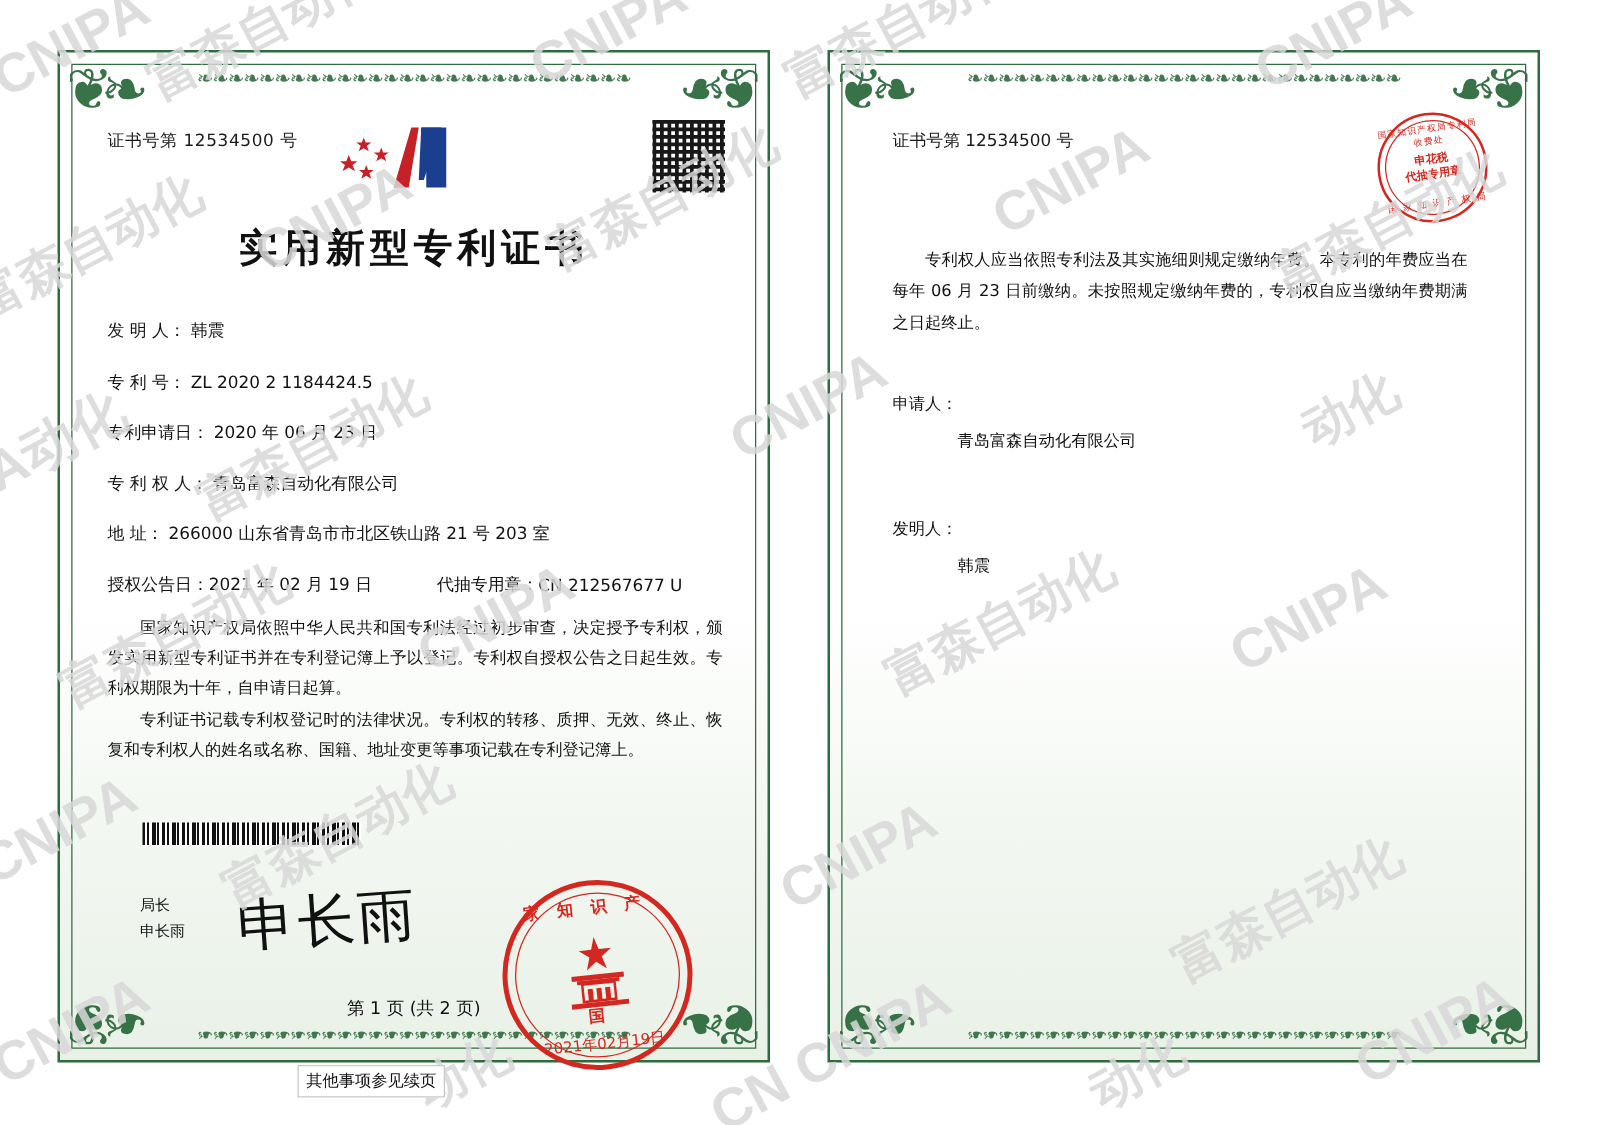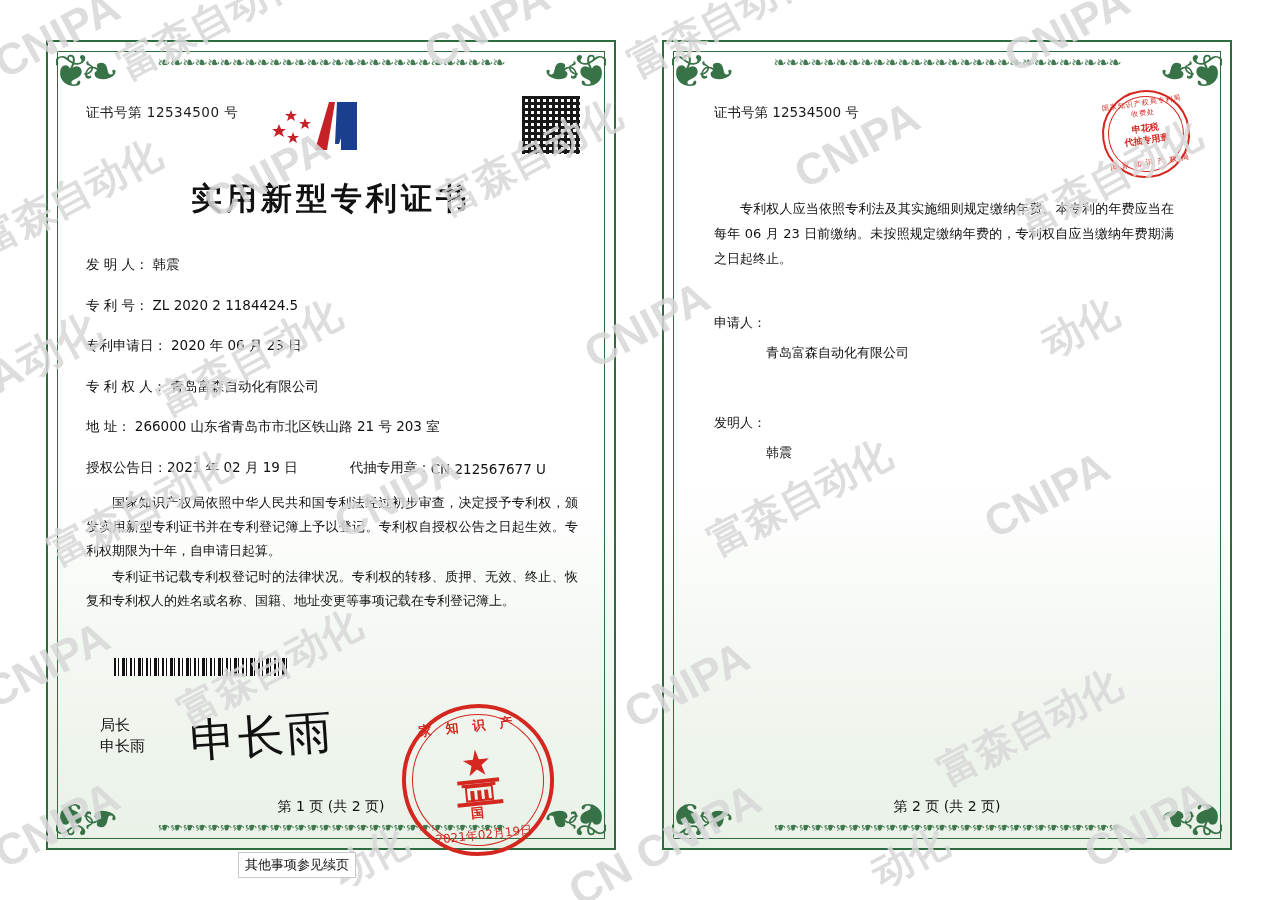--- a/index.html
+++ b/index.html
@@ -138,23 +138,23 @@
 
   .barcode {
     position:absolute; left:42px; top:592px;
     width:175px; height:18px;
     background:
       repeating-linear-gradient(90deg,
         #111 0 2px, #fff 2px 4px, #111 4px 5px, #fff 5px 8px,
         #111 8px 11px, #fff 11px 12px, #111 12px 13px, #fff 13px 16px);
   }
   .sign-block {
-    position:absolute; left:28px; top:648px;
-    font-size:15px; line-height:21px; color:#111;
-    font-family:Liberation Sans, sans-serif;
+    position:absolute; left:40px; top:648px;
+    font-size:12px; line-height:21px; color:#111;
+    font-family:Liberation Serif, serif;
   }
   .signature {
     position:absolute; left:118px; top:640px;
     font-size:46px; color:#111;
     font-family:"DejaVu Serif", serif;
     transform:rotate(-4deg);
     letter-spacing:2px;
     white-space:nowrap;
   }
 
@@ -434,17 +434,16 @@
 
     <div class="p2-para">
       <p>专利权人应当依照专利法及其实施细则规定缴纳年费。本专利的年费应当在每年 06 月 23 日前缴纳。未按照规定缴纳年费的，专利权自应当缴纳年费期满之日起终止。</p>
     </div>
 
     <div class="p2-block p2-l2">申请人：</div>
     <div class="p2-block p2-l3">青岛富森自动化有限公司</div>
     <div class="p2-block p2-l4">发明人：</div>
     <div class="p2-block p2-l5">韩震</div>
 
-    <div class="page-num">第 2 页 (共 2 页)</div>
   </div>
 </div>
 
 <div class="footer-note">其他事项参见续页</div>
 
 </body></html>

